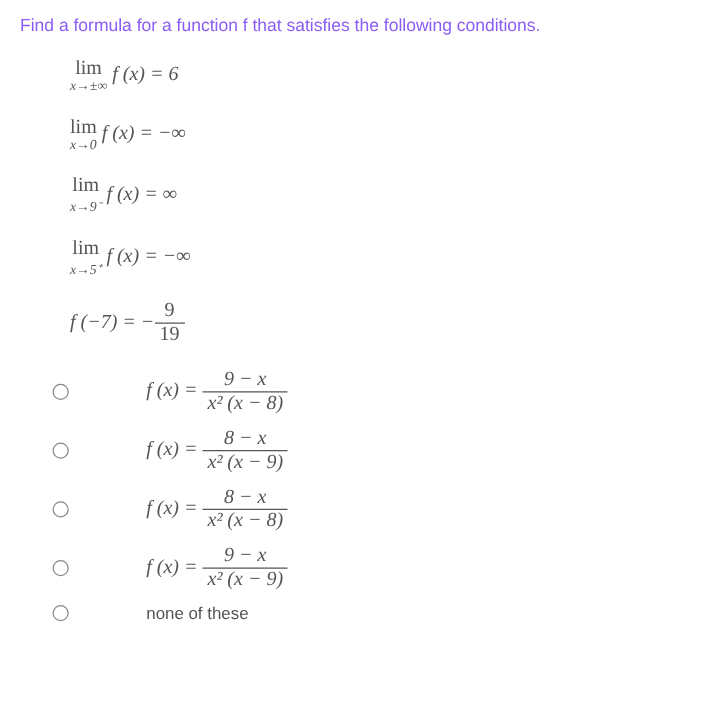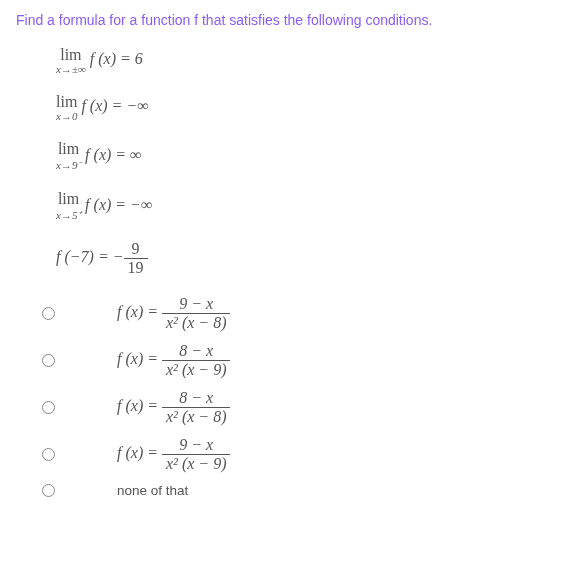--- a/index.html
+++ b/index.html
@@ -169,16 +169,16 @@
     <div class="opt-content">
       <span class="it">f (x) = </span><span class="frac">
         <span class="num it">9 − x</span>
         <span class="den it">x² (x − 9)</span>
       </span>
     </div>
   </div>
 
   <div class="option">
     <div class="radio"></div>
-    <div class="opt-text">none of that</div>
+    <div class="opt-text">none of these</div>
   </div>
 
 </div>
 
 </body></html>

